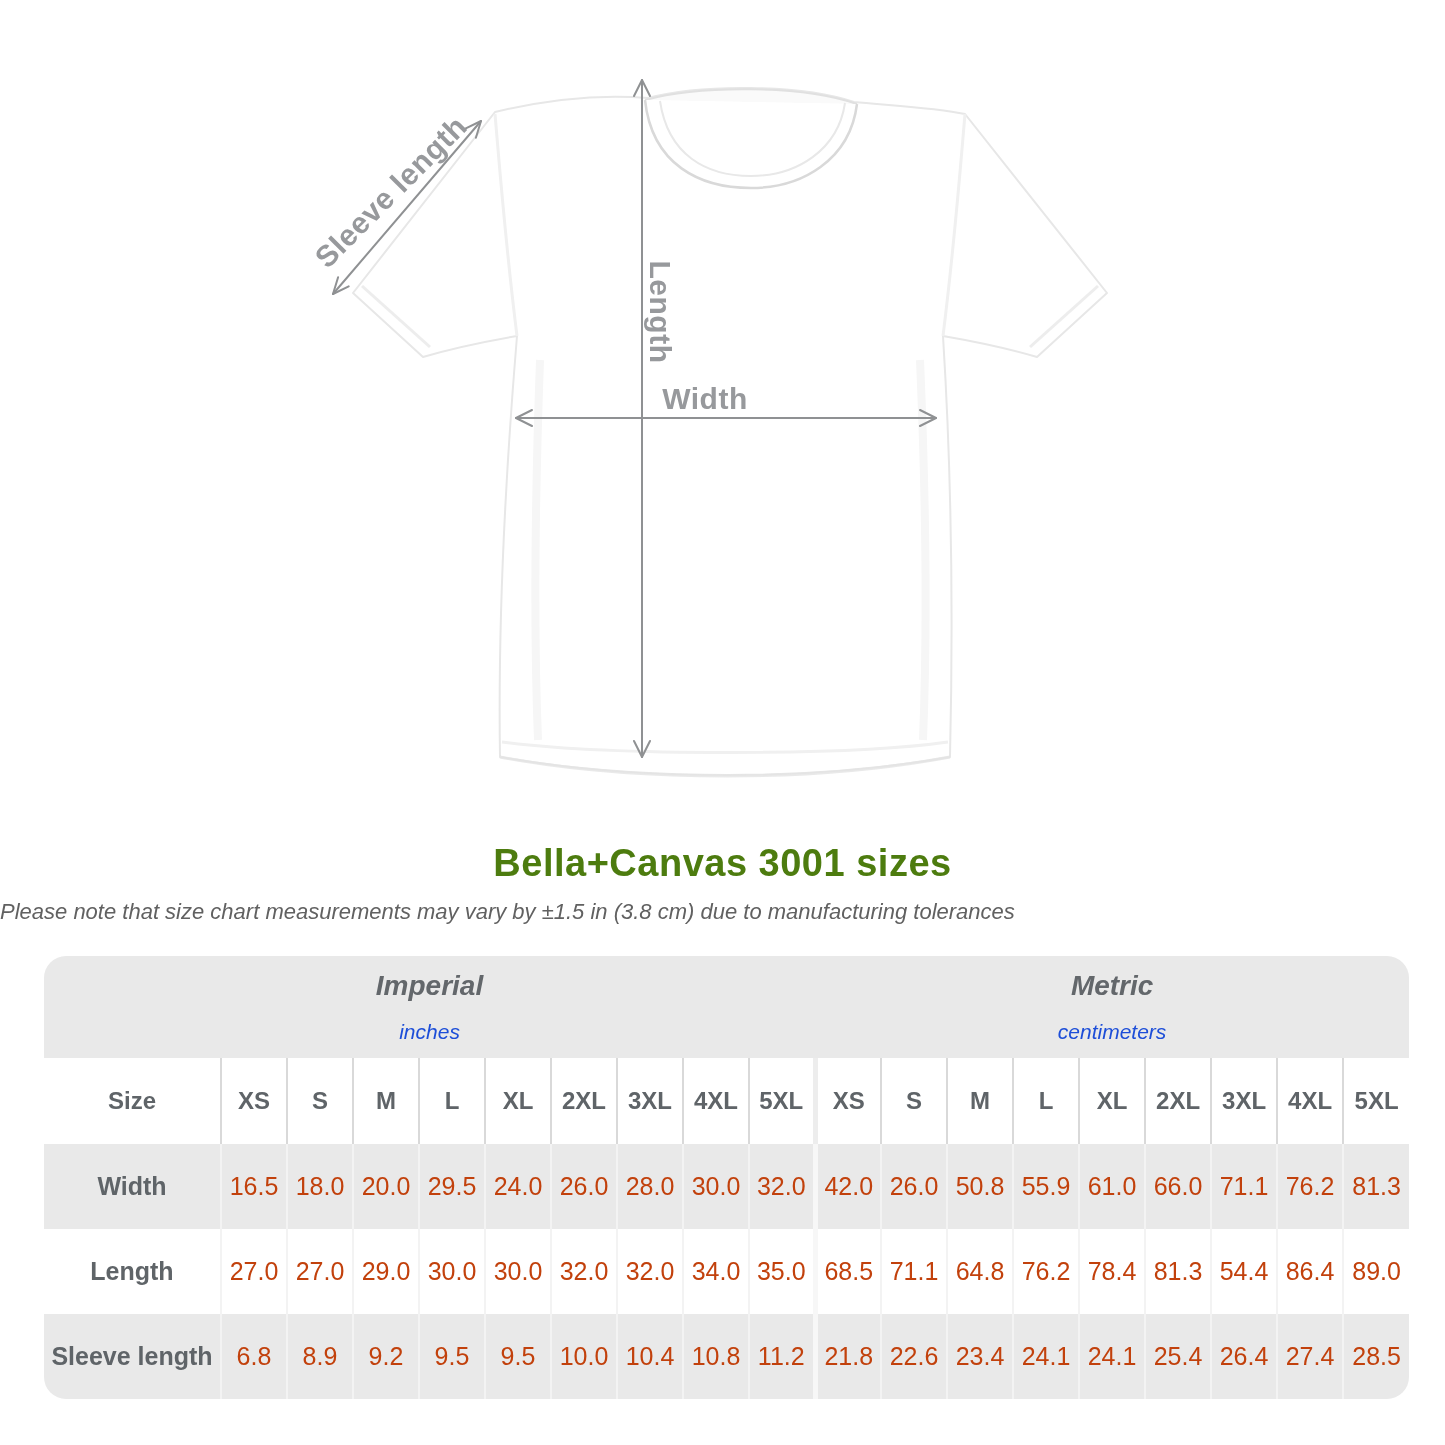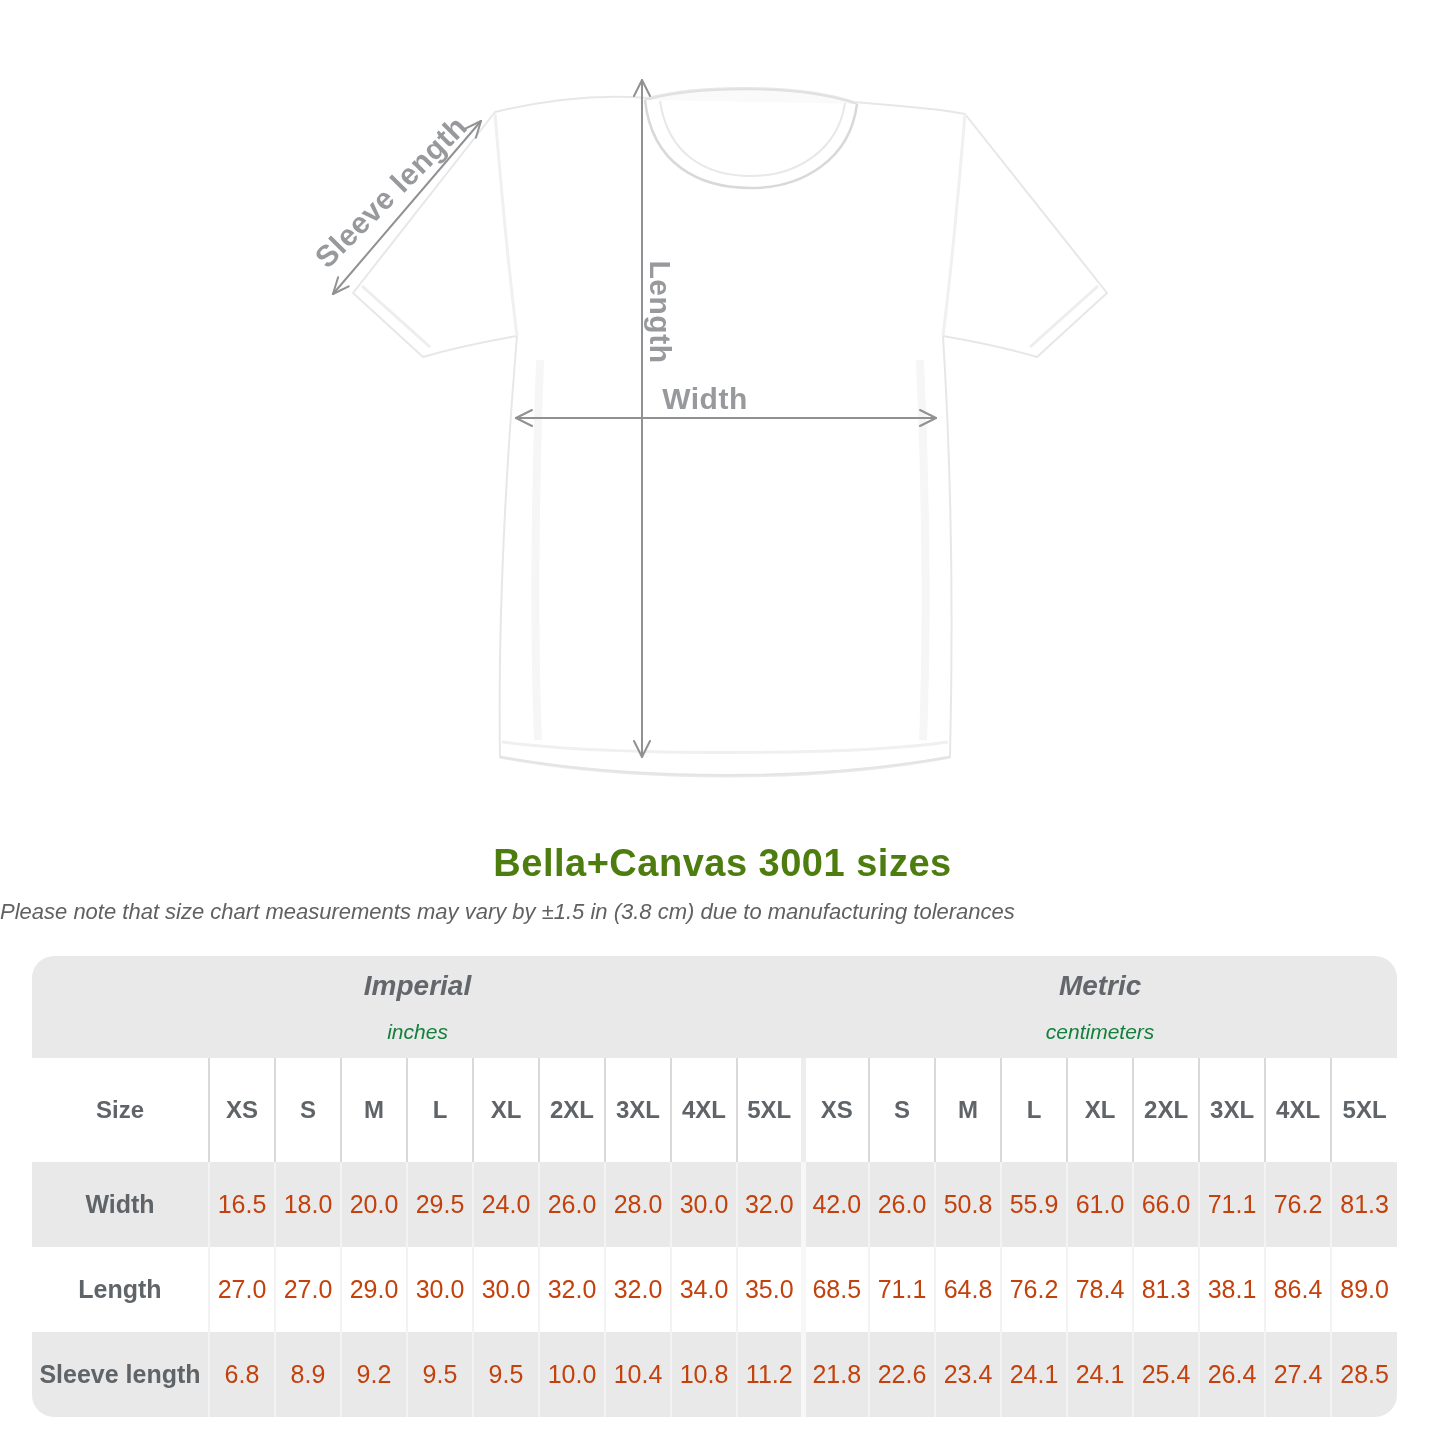--- a/index.html
+++ b/index.html
@@ -20,30 +20,30 @@
   .chart-title{
     position:absolute;left:0;top:842px;width:100%;text-align:center;
     font-size:38px;font-weight:bold;color:#4d7c0f;letter-spacing:.5px;
   }
   .chart-note{
     position:absolute;left:0;top:899px;width:100%;text-align:left;
     font-size:22px;font-style:italic;color:#616161;
   }
   
   .table-wrap{
-    position:absolute;left:32px;top:956px;width:1365px;border-radius:22px;overflow:hidden;
+    position:absolute;left:44px;top:956px;width:1365px;border-radius:22px;overflow:hidden;
   }
   table.size-table{border-collapse:collapse;table-layout:fixed;width:1365px;}
   table.size-table td{text-align:center;vertical-align:middle;padding:0;}
   col.c-label{width:177px;}
   col.c-data{width:66px;}
   tr.group-row td{background:#e9e9e9;height:102px;border:none;}
   .ghead-title{font-size:28px;font-weight:bold;font-style:italic;color:#63676b;}
-  .ghead-units{font-size:21px;font-style:italic;color:#15803d;margin-top:18px;}
-  tr.size-row td{height:104px;background:#ffffff;font-size:24px;font-weight:bold;color:#5f6468;border-left:2px solid #d9d9d9;}
+  .ghead-units{font-size:21px;font-style:italic;color:#1d4ed8;margin-top:18px;}
+  tr.size-row td{height:86px;background:#ffffff;font-size:24px;font-weight:bold;color:#5f6468;border-left:2px solid #d9d9d9;}
   tr.size-row td:first-child{border-left:none;}
   tr.size-row td.metric-first{border-left:5px solid #ededed;}
   tr.data-row td{height:85px;font-size:25px;color:#c2410c;border-left:2px solid #f3f3f3;}
   tr.data-row td:first-child{border-left:none;font-size:25px;font-weight:bold;color:#5f6468;}
   tr.data-row td.metric-first{border-left:5px solid #f7f7f7;}
   tr.row-gray td{background:#e9e9e9;}
   tr.row-white td{background:#ffffff;}
 </style>
 </head>
 <body>
@@ -194,21 +194,21 @@
           <td>32.0</td>
           <td>32.0</td>
           <td>34.0</td>
           <td>35.0</td>
           <td class="metric-first">68.5</td>
           <td>71.1</td>
           <td>64.8</td>
           <td>76.2</td>
           <td>78.4</td>
           <td>81.3</td>
-          <td>38.1</td>
+          <td>54.4</td>
           <td>86.4</td>
           <td>89.0</td>
         </tr>
         <tr class="data-row row-gray">
           <td>Sleeve length</td>
           <td>6.8</td>
           <td>8.9</td>
           <td>9.2</td>
           <td>9.5</td>
           <td>9.5</td>

